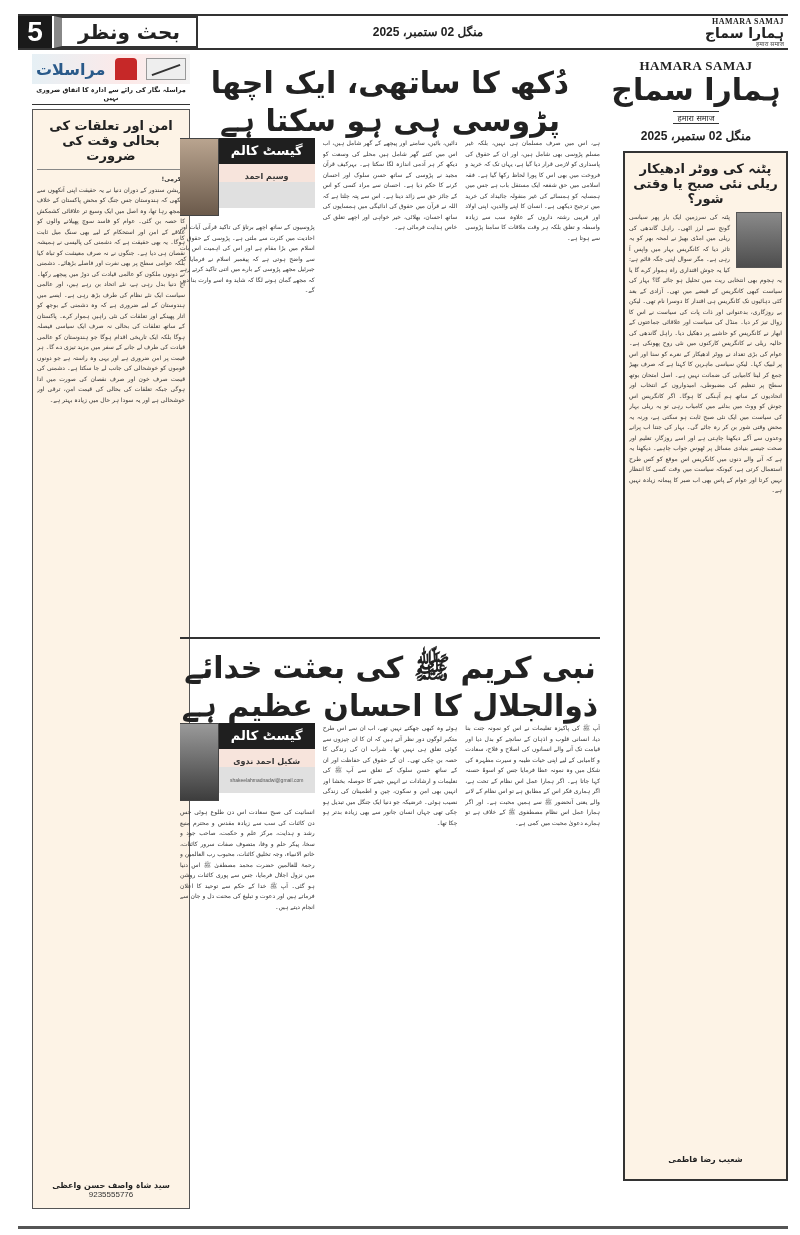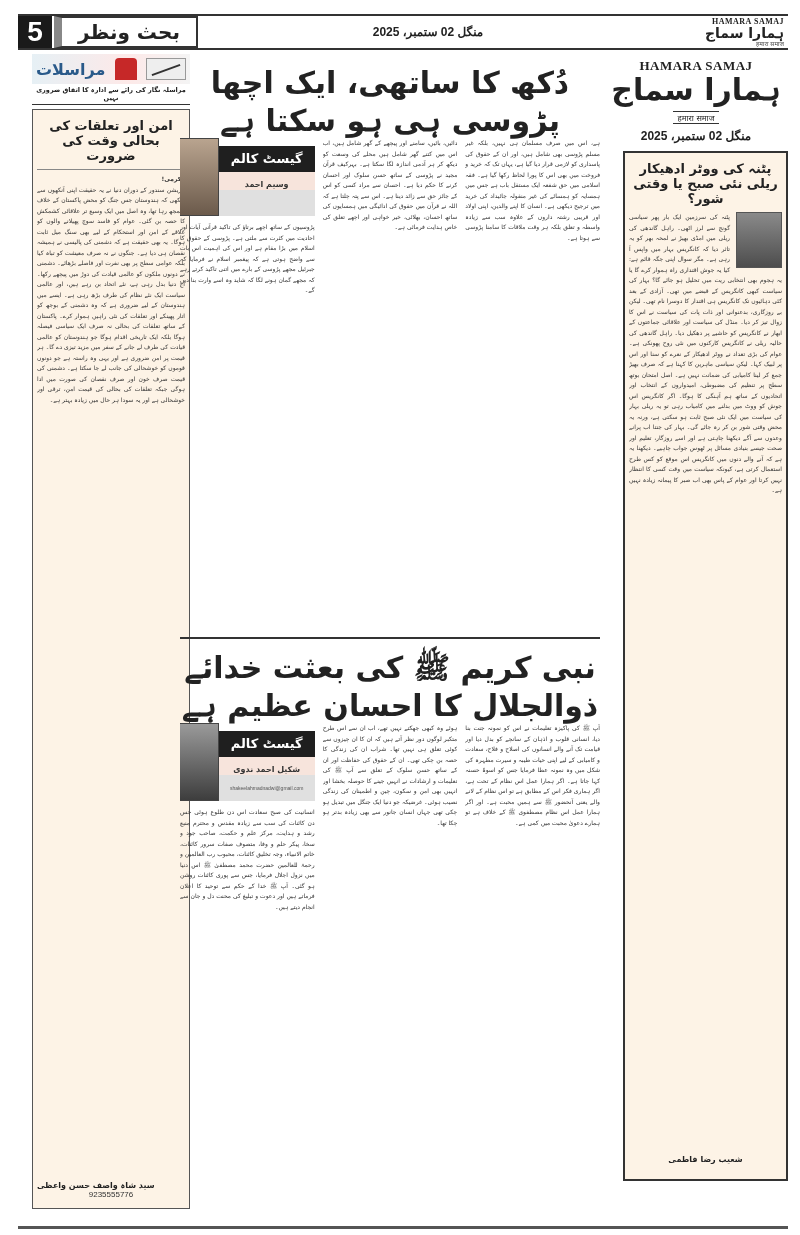--- a/index.html
+++ b/index.html
@@ -21,21 +21,21 @@
   .left-col { position: absolute; left: 32px; top: 54px; width: 158px; height: 1172px; }
   .letters-banner { height: 30px; background: linear-gradient(90deg,#e6f0f5 0%, #fde9e8 60%, #f4f4f4 100%); display:flex; align-items:center; justify-content:space-between; padding: 0 4px; }
   .letters-logo { font-size: 16px; font-weight: bold; color: #2a5a8a; }
   .postbox { width: 22px; height: 22px; background: #c62828; border-radius: 4px 4px 0 0; }
   .envelope { width: 40px; height: 22px; background:#eee; border:1px solid #999; position:relative; }
   .envelope::after { content:""; position:absolute; left:4px; right:4px; top:10px; height:2px; background:#333; transform: rotate(-20deg); }
   .letters-tagline { font-size: 6.5px; font-weight:bold; text-align:center; padding: 2px 0; border-bottom: 1px solid #333; }
   .letters-box { margin-top: 4px; border: 1.5px solid #555; background: #fdf3e6; height: 1100px; padding: 4px; }
   .letters-headline { font-size: 13px; font-weight: bold; text-align: center; border-bottom: 1px solid #888; padding: 4px 0 6px; }
   .letters-body { font-size: 6px; line-height: 10.5px; text-align: justify; padding-top: 4px; color:#333; height: 1005px; overflow: hidden; }
-  .letters-author { text-align:left; font-size: 8px; font-weight:bold; margin-top: 6px; }
+  .letters-author { text-align:center; font-size: 8px; font-weight:bold; margin-top: 6px; }
   .letters-phone { text-align:center; font-family: "Liberation Sans", sans-serif; font-size: 8px; color:#333; }
 
   
   .right-col { position: absolute; left: 604px; top: 54px; width: 184px; height: 1172px; }
   .masthead { text-align: center; padding-top: 4px; }
   .masthead .en { font-family: "Liberation Serif", serif; font-weight: bold; font-size: 13px; letter-spacing: 0.5px; }
   .masthead .ur { font-size: 30px; font-weight: bold; line-height: 32px; }
   .masthead .hi { font-size: 8px; border-top: 1px solid #333; border-bottom: 1px solid #333; display:inline-block; padding: 0 4px; }
   .masthead .date { font-family: "Liberation Sans", sans-serif; font-weight: bold; font-size: 12px; margin-top: 4px; direction: rtl; }
   .right-box { margin-top: 8px; border: 2px solid #333; background: #fdf3e6; height: 1030px; padding: 4px; margin-left: 19px; }
@@ -47,21 +47,21 @@
   
   .center { position: absolute; left: 180px; top: 54px; width: 420px; height: 1172px; }
   .article { position: relative; }
   .art1 { height: 585px; border-bottom: 2px solid #333; }
   .art2 { height: 585px; }
   .art-headline { font-size: 30px; font-weight: bold; text-align: center; line-height: 38px; padding-top: 10px; height: 78px; }
   .art-body { position: absolute; left: 0; right: 0; top: 84px; bottom: 6px; display: flex; flex-direction: row-reverse; gap: 8px; }
   .col { flex: 1; font-size: 6px; line-height: 10.5px; text-align: justify; color: #333; overflow: hidden; }
   .guest-box { width: 136px; height: 78px; display: flex; flex-direction: row-reverse; margin-bottom: 6px; }
   .guest-photo { width: 40px; height: 78px; background: linear-gradient(180deg,#b9a48f,#6b5a4b); border: 1px solid #444; }
-  .guest-info { flex: 1; display:flex; flex-direction:column;justify-content:flex-end; }
+  .guest-info { flex: 1; display:flex; flex-direction:column; }
   .guest-label { background: #1f1f1f; color: #fff; font-size: 13px; font-weight: bold; text-align: center; height: 26px; line-height: 26px; }
   .guest-name { background: #f7e4dc; font-size: 8px; font-weight: bold; text-align:center; height: 18px; line-height: 26px; }
   .guest-email { background: #e0e0e0; font-size: 5px; text-align:center; height: 26px; line-height: 26px; color:#555; font-family: "Liberation Sans", sans-serif; }
 
   .bottom-rule { position: absolute; left: 18px; top: 1226px; width: 770px; height: 3px; background: #555; }
 </style>
 </head>
 <body>
 
 <div class="header">

